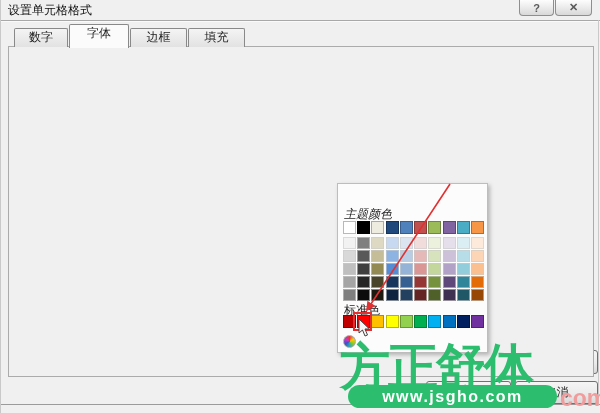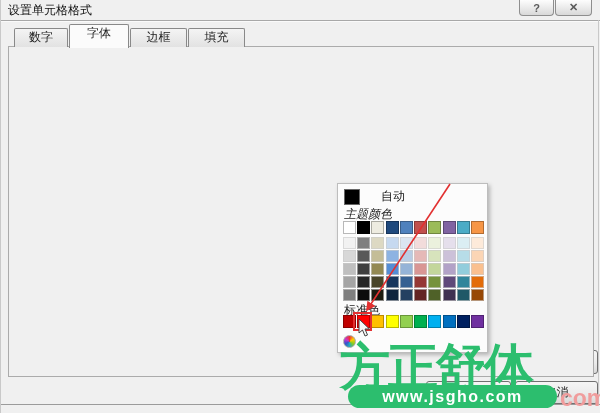--- a/index.html
+++ b/index.html
@@ -246,24 +246,20 @@
 <div class="abs group" style="left:469px;top:190px;width:112px;height:72px;"></div>
 <div class="abs" id="pvwell"></div>
 <div class="abs" id="pvtext" style="color: rgb(204, 51, 51);">BbCc</div>
 <div class="abs" id="pvline"></div>
 
 <div class="abs btn" style="left:514px;top:350px;width:83px;height:24px;">清除(R)</div>
 <div class="abs btn" style="left:425px;top:381px;width:85px;height:23px;">确定</div>
 <div class="abs btn" style="left:514px;top:381px;width:83px;height:23px;">取消</div>
 
 <div class="abs" id="ddpanel">
-  <div class="abs" id="autorow">
-    <div id="autosw" style="background: rgb(0, 0, 0);"></div>
-    <span id="autolbl">自动</span>
-  </div>
   <div class="abs ddlbl" style="top:22px;font-style:italic;">主题颜色</div>
   <div class="abs swrow" style="top:37px;height:13px;" id="themeRow">
       <div class="sw" style="background: rgb(255, 255, 255); height: 13px;"></div>
       <div class="sw" style="background: rgb(0, 0, 0); height: 13px;"></div>
       <div class="sw" style="background: rgb(238, 236, 225); height: 13px;"></div>
       <div class="sw" style="background: rgb(31, 73, 125); height: 13px;"></div>
       <div class="sw" style="background: rgb(79, 129, 189); height: 13px;"></div>
       <div class="sw" style="background: rgb(192, 80, 77); height: 13px;"></div>
       <div class="sw" style="background: rgb(155, 187, 89); height: 13px;"></div>
       <div class="sw" style="background: rgb(128, 100, 162); height: 13px;"></div>

